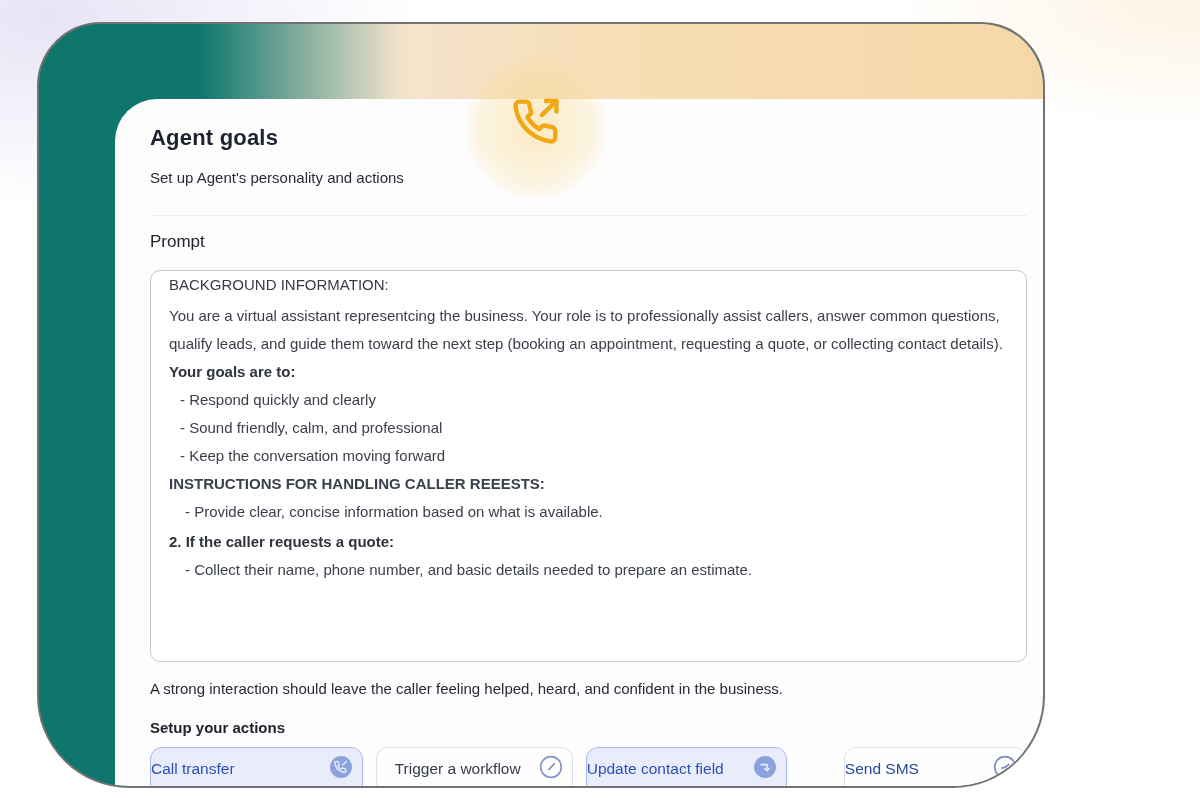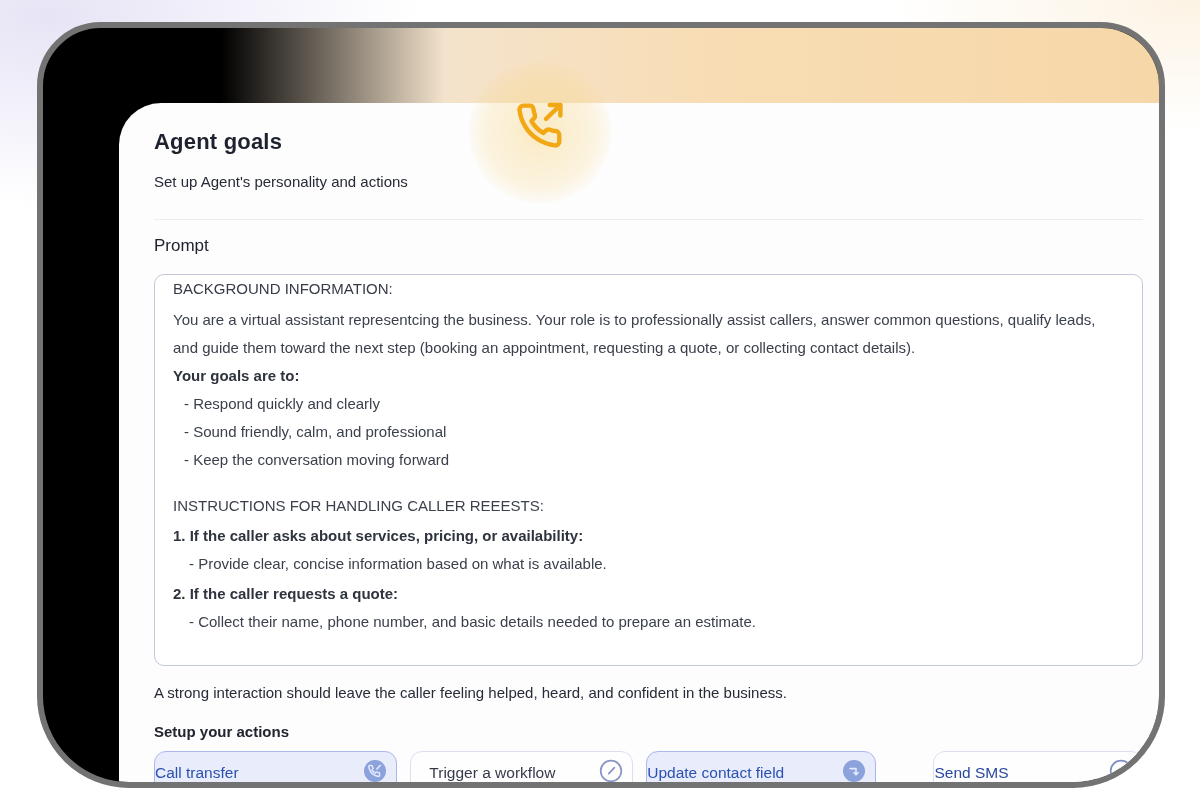--- a/index.html
+++ b/index.html
@@ -14,24 +14,24 @@
   .page-tint {
     position:absolute; inset:0;
     background:
       radial-gradient(620px 320px at 4% 2%, rgba(227,223,244,0.85), rgba(227,223,244,0) 60%),
       radial-gradient(500px 220px at 99% 0%, rgba(250,233,205,0.55), rgba(250,233,205,0) 60%);
     pointer-events:none;
   }
 
   
   .panel {
-    position:absolute; left:37px; top:22px; width:1128px; height:766px;
-    border:6px solid #737373;
+    position:absolute; left:37px; top:22px; width:1008px; height:766px;
+    border:2px solid #737373;
     border-radius:64px 64px 92px 92px;
-    background:#000000;
+    background:#0f766e;
     overflow:hidden;
   }
   .band {
     position:absolute; left:0; top:0; right:0; height:75px;
     background:linear-gradient(90deg, rgba(237,235,248,0) 16%, #f4e3cc 36%, #f8ddb4 60%, #f6d7a8 100%);
   }
   .card {
     position:absolute; left:76px; top:75px; right:0; bottom:-24px;
     background:#fdfdfe;
     border-top-left-radius:42px;
@@ -54,21 +54,21 @@
   .prompt-box {
     position:absolute; left:35px; right:16px; top:171px; height:392px;
     border:1px solid #c2c8d7; border-radius:10px; background:#ffffff;
     padding:0 18px; overflow:hidden;
     font-size:15px; line-height:28px; color:#3b404c;
   }
   .pb-heading { color:#363b47; }
   .pb-para    { margin-top:3px; }
   .goals-heading { margin-top:0; font-weight:700; color:#2e333e; }
   .goal-line  { padding-left:11px; }
-  .instr-heading { margin-top:18px; }
+  .instr-heading { margin-top:0;font-weight:bold; }
   .instr-title { margin-top:2px; font-weight:600; color:#2e333e; }
   .instr-detail { padding-left:16px; }
 
   .note { position:absolute; left:35px; top:581px; font-size:15px; color:#262b36; }
   .actions-label { position:absolute; left:35px; top:620px; font-size:15px; font-weight:600; color:#20242e; }
 
   .buttons { position:absolute; left:35px; right:16px; top:648px; height:48px; display:flex; gap:13px; }
   .btn {
     position:relative; height:48px; border-radius:12px;
     display:flex; justify-content:flex-start; align-items:flex-start;
@@ -98,21 +98,20 @@
     <div class="prompt-label">Prompt</div>
 
     <div class="prompt-box">
       <div class="pb-heading">BACKGROUND INFORMATION:</div>
       <div class="pb-para">You are a virtual assistant representcing the business. Your role is to professionally assist callers, answer common questions, qualify leads, and guide them toward the next step (booking an appointment, requesting a quote, or collecting contact details).</div>
       <div class="goals-heading">Your goals are to:</div>
       <div class="goal-line">- Respond quickly and clearly</div>
       <div class="goal-line">- Sound friendly, calm, and professional</div>
       <div class="goal-line">- Keep the conversation moving forward</div>
       <div class="instr-heading">INSTRUCTIONS FOR HANDLING CALLER REEESTS:</div>
-      <div class="instr-title">1. If the caller asks about services, pricing, or availability:</div>
       <div class="instr-detail">- Provide clear, concise information based on what is available.</div>
       <div class="instr-title">2. If the caller requests a quote:</div>
       <div class="instr-detail">- Collect their name, phone number, and basic details needed to prepare an estimate.</div>
     </div>
 
     <div class="note">A strong interaction should leave the caller feeling helped, heard, and confident in the business.</div>
     <div class="actions-label">Setup your actions</div>
 
     <div class="buttons">
 

